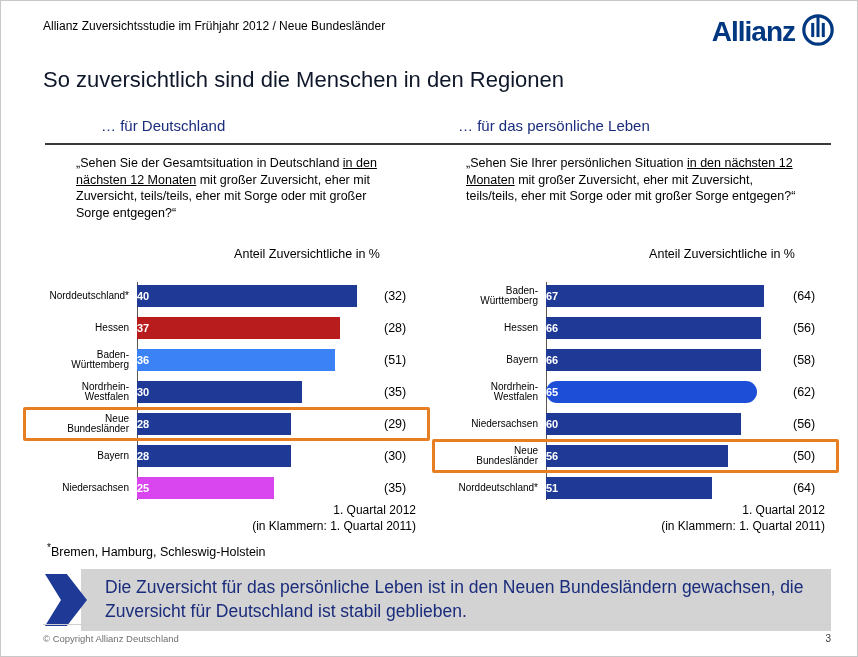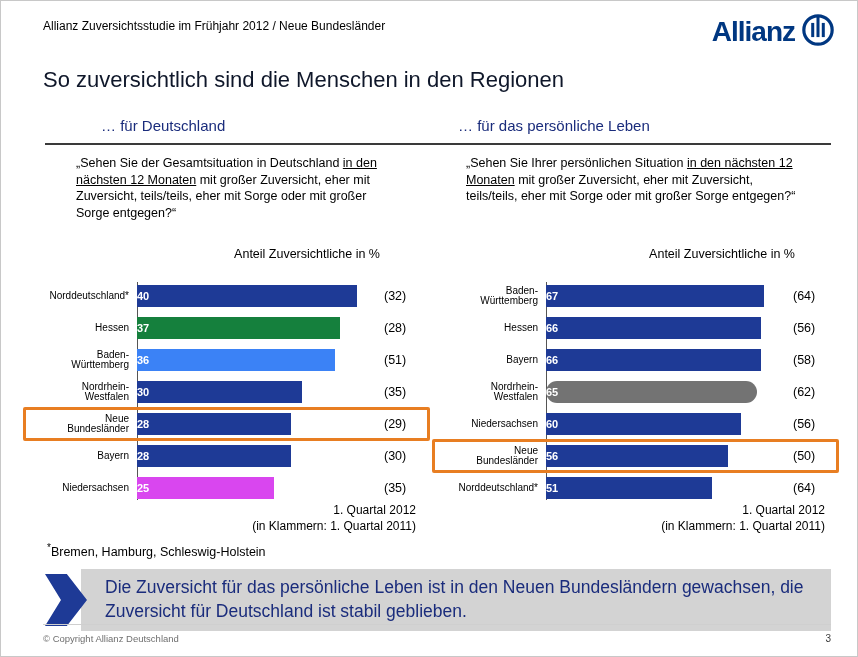--- a/index.html
+++ b/index.html
@@ -111,21 +111,21 @@
             <div class="bar-area">
               <div class="bar" style="width: 95.2381%; background: rgb(30, 58, 150);">
                 <span class="bar-value">40</span>
               </div>
             </div>
             <div class="prev-value">(32)</div>
           </div>
           <div class="bar-row">
             <div class="bar-label">Hessen</div>
             <div class="bar-area">
-              <div class="bar" style="width: 88.0952%; background: #15803d;">
+              <div class="bar" style="width: 88.0952%; background: #b91c1c;">
                 <span class="bar-value">37</span>
               </div>
             </div>
             <div class="prev-value">(28)</div>
           </div>
           <div class="bar-row">
             <div class="bar-label">Baden-Württemberg</div>
             <div class="bar-area">
               <div class="bar" style="width: 85.7143%; background: #3b82f6;">
                 <span class="bar-value">36</span>
@@ -207,21 +207,21 @@
             <div class="bar-area">
               <div class="bar" style="width: 92.9577%; background: rgb(30, 58, 150);">
                 <span class="bar-value">66</span>
               </div>
             </div>
             <div class="prev-value">(58)</div>
           </div>
           <div class="bar-row">
             <div class="bar-label">Nordrhein-Westfalen</div>
             <div class="bar-area">
-              <div class="bar" style="width: 91.5493%; background: #737373; border-radius: 11px;">
+              <div class="bar" style="width: 91.5493%; background: #1d4ed8; border-radius: 11px;">
                 <span class="bar-value">65</span>
               </div>
             </div>
             <div class="prev-value">(62)</div>
           </div>
           <div class="bar-row">
             <div class="bar-label">Niedersachsen</div>
             <div class="bar-area">
               <div class="bar" style="width: 84.507%; background: rgb(30, 58, 150);">
                 <span class="bar-value">60</span>

